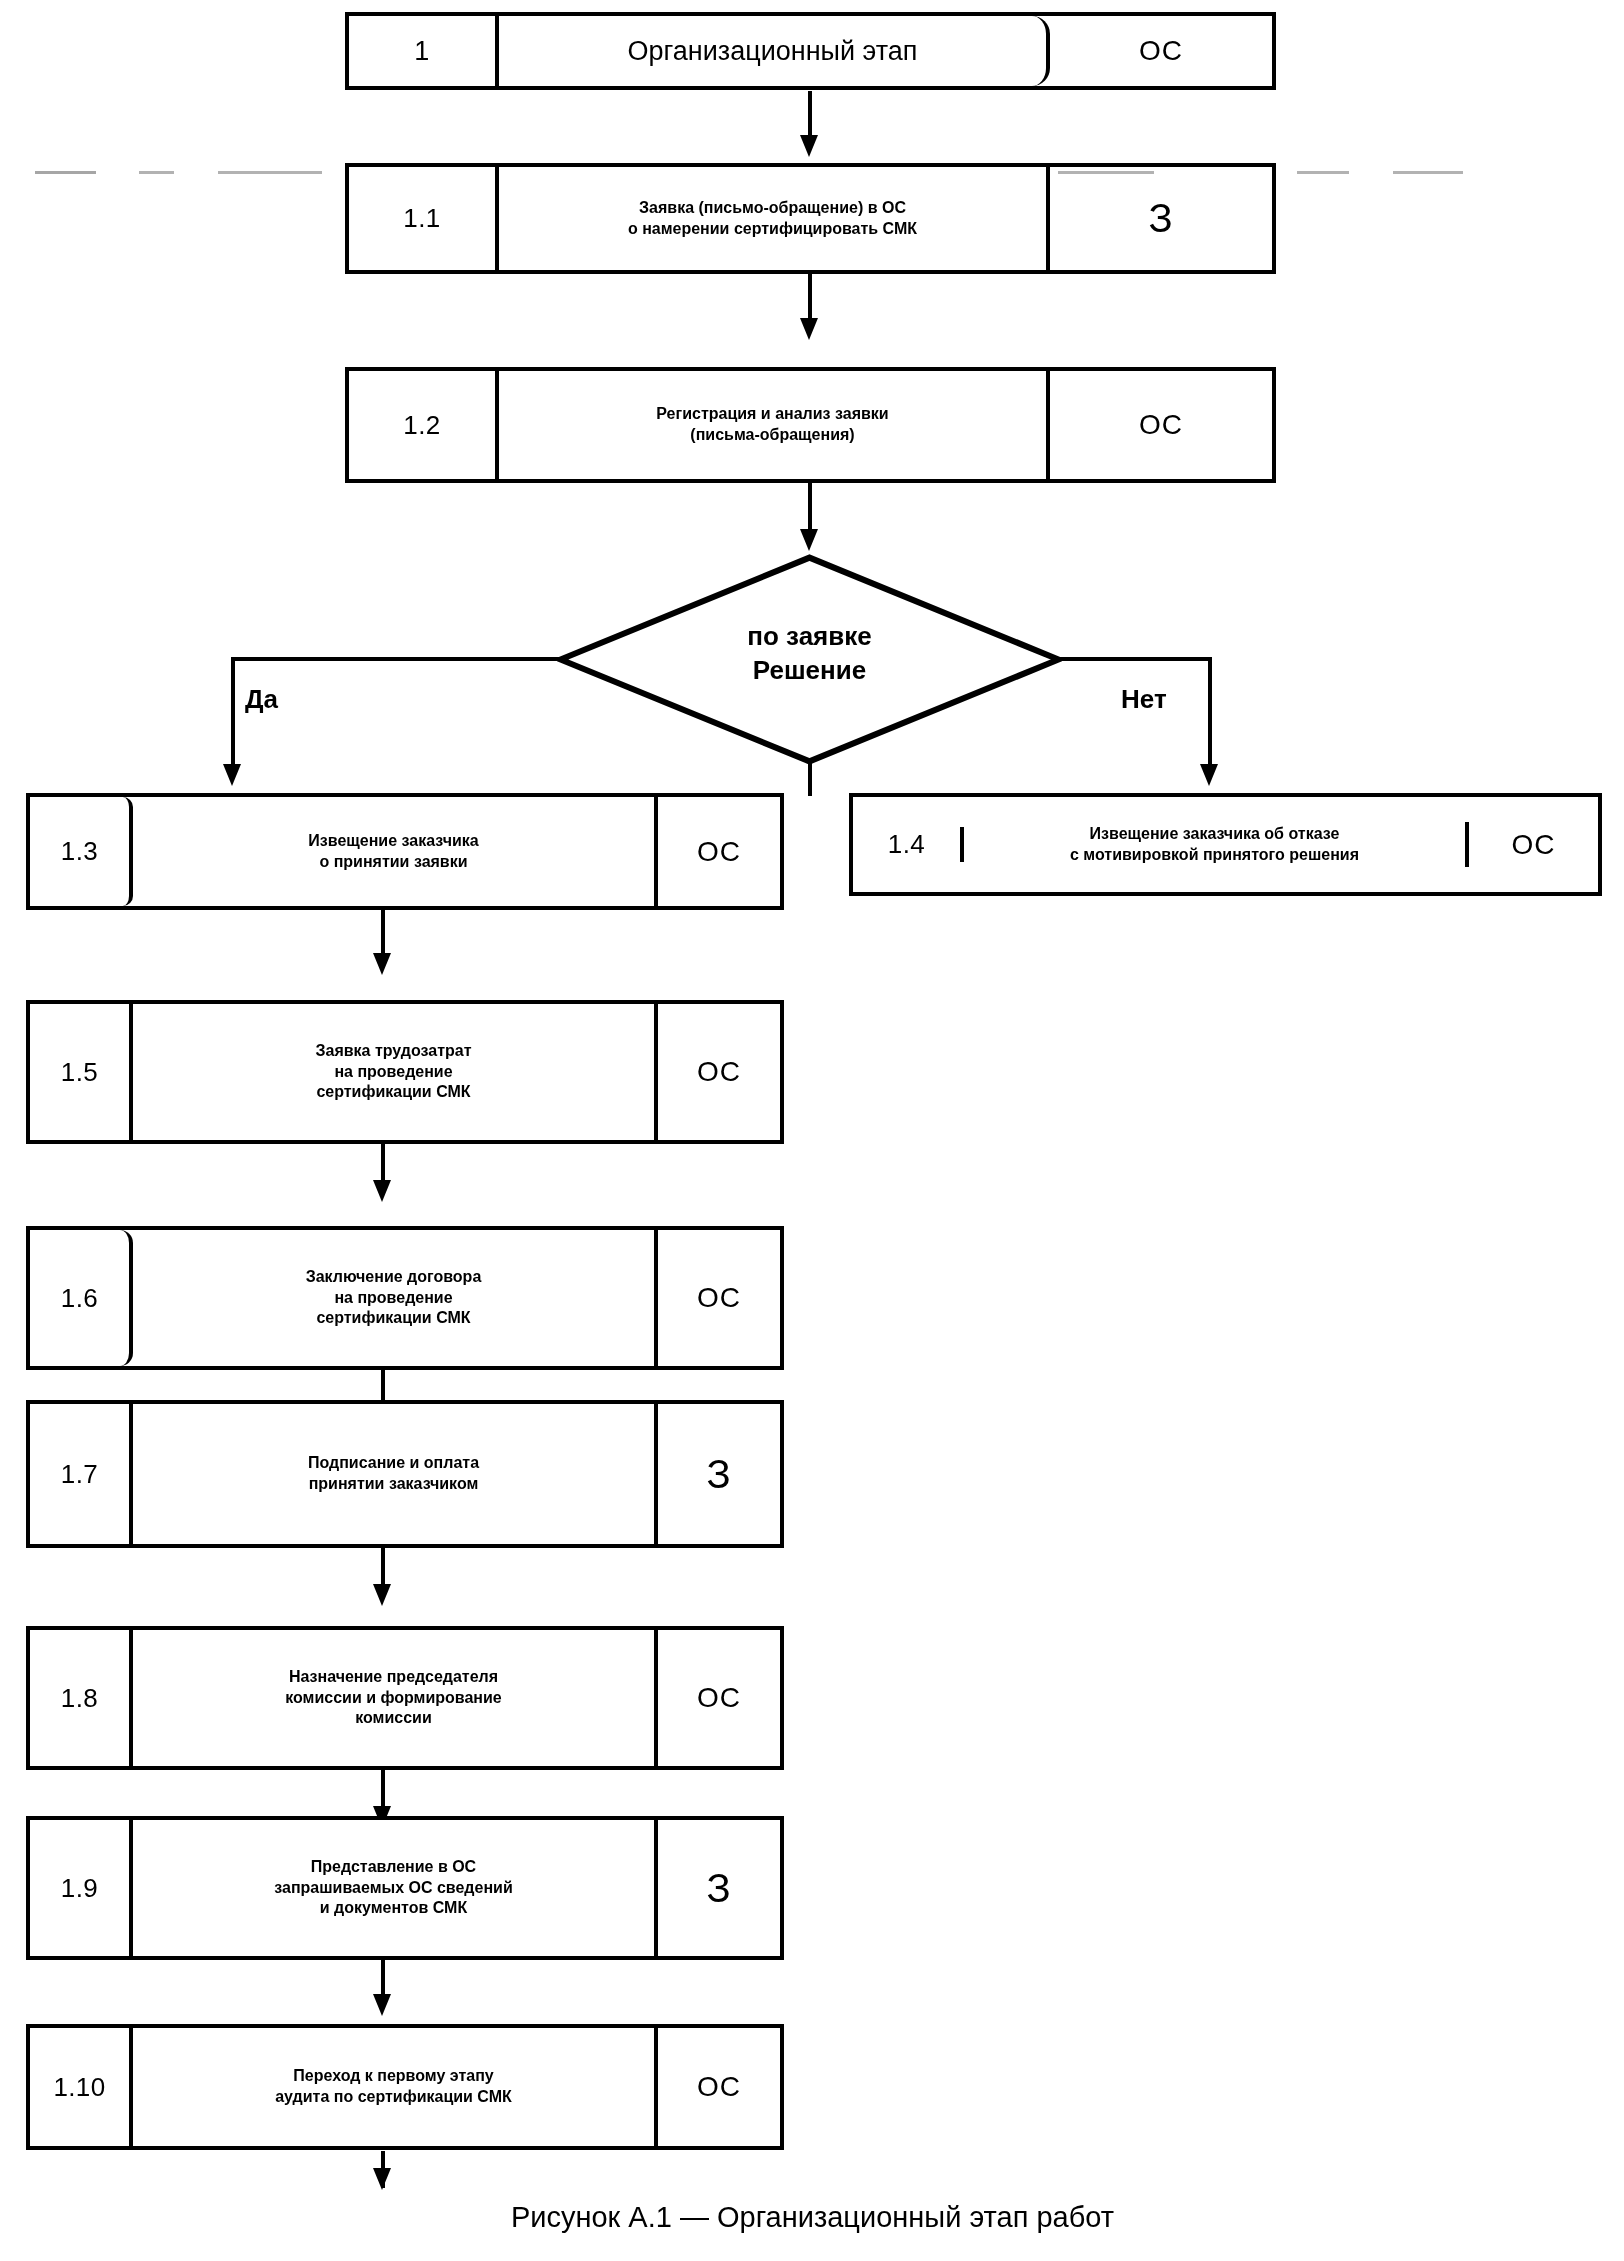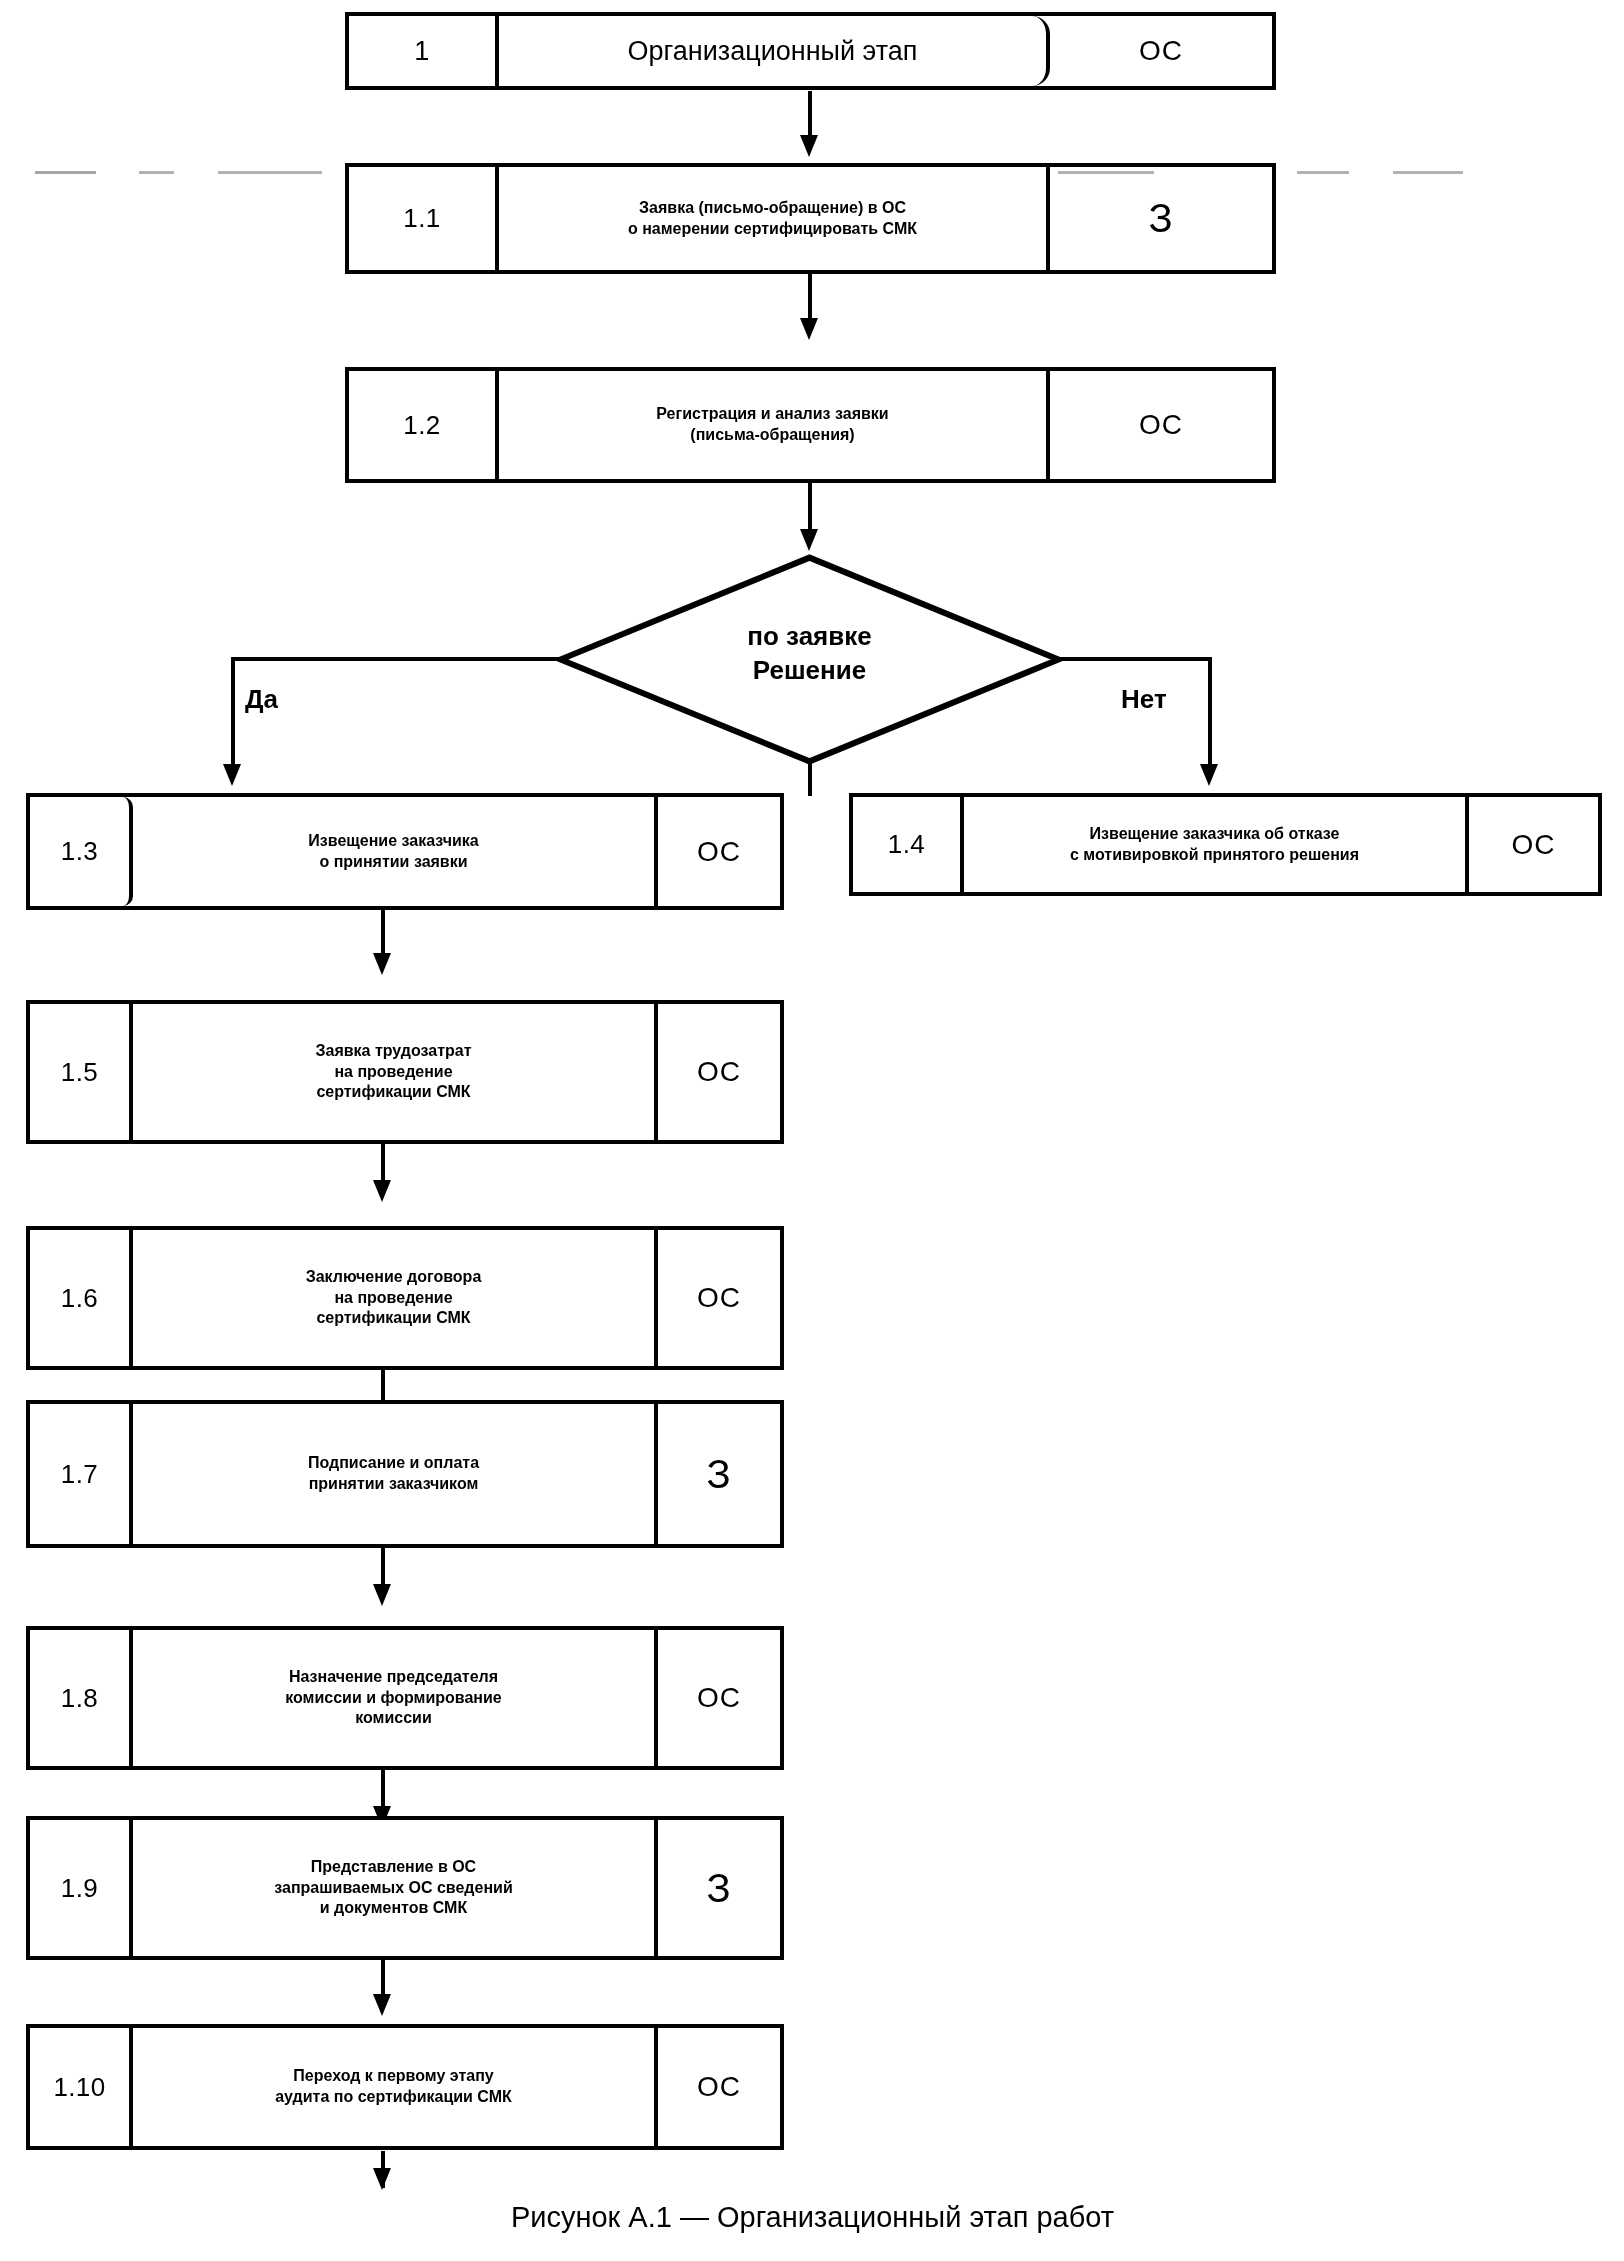--- a/index.html
+++ b/index.html
@@ -186,21 +186,21 @@
     <div class="cell c-num" style="width:103px;border-radius:10px;">1.3</div>
     <div class="cell c-text">
       <div>
         <div>Извещение заказчика</div>
         <div>о принятии заявки</div>
       </div>
     </div>
     <div class="cell c-actor" style="width:122px;">ОС</div>
   </div>
 
-  <div class="pbox" style="left:849px; top:793px; width:753px; height:103px;">
+  <div class="pbox" style="left:849px; top:793px; width:753px; height:103px;align-items:center;">
     <div class="cell c-num" style="width:111px;">1.4</div>
     <div class="cell c-text">
       <div>
         <div>Извещение заказчика об отказе</div>
         <div>с мотивировкой принятого решения</div>
       </div>
     </div>
     <div class="cell c-actor" style="width:129px;">ОС</div>
   </div>
 
@@ -216,21 +216,21 @@
         <div>сертификации СМК</div>
       </div>
     </div>
     <div class="cell c-actor" style="width:122px;">ОС</div>
   </div>
 
   <div class="vline" style="left:381px; top:1143px; height:41px;"></div>
   <div class="arrowhead" style="left:373px; top:1180px;"></div>
 
   <div class="pbox" style="left:26px; top:1226px; width:758px; height:144px;">
-    <div class="cell c-num" style="width:103px;">1.6</div>
+    <div class="cell c-num" style="width:103px;border-radius:13px;">1.6</div>
     <div class="cell c-text">
       <div>
         <div>Заключение договора</div>
         <div>на проведение</div>
         <div>сертификации СМК</div>
       </div>
     </div>
     <div class="cell c-actor" style="width:122px;">ОС</div>
   </div>
 

